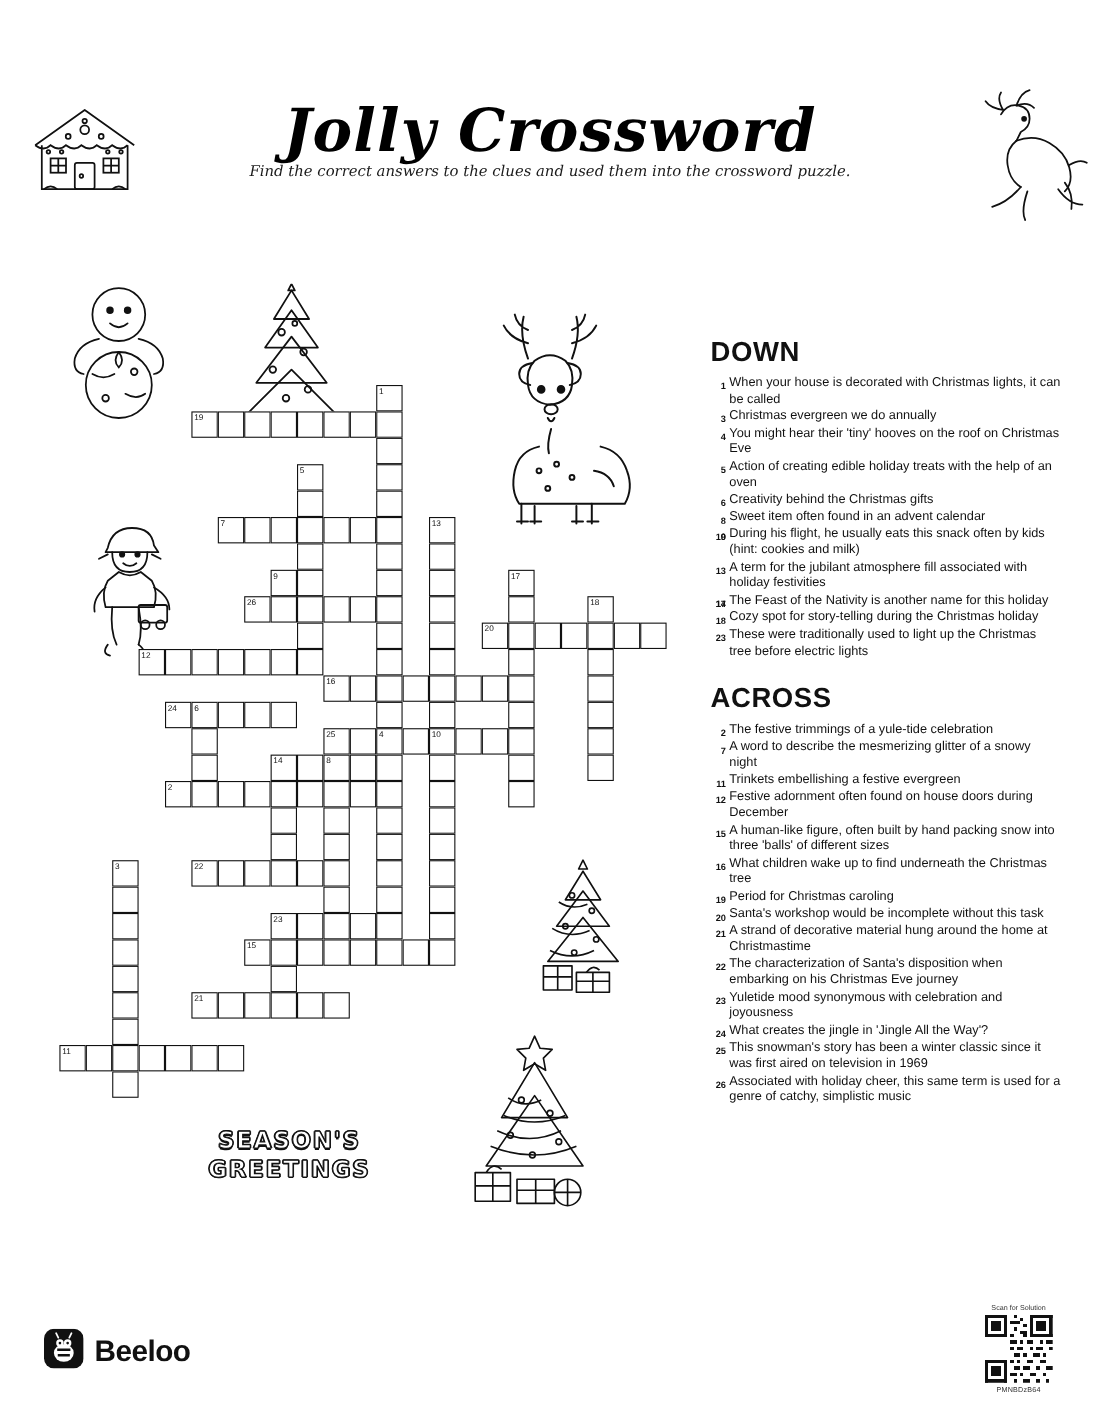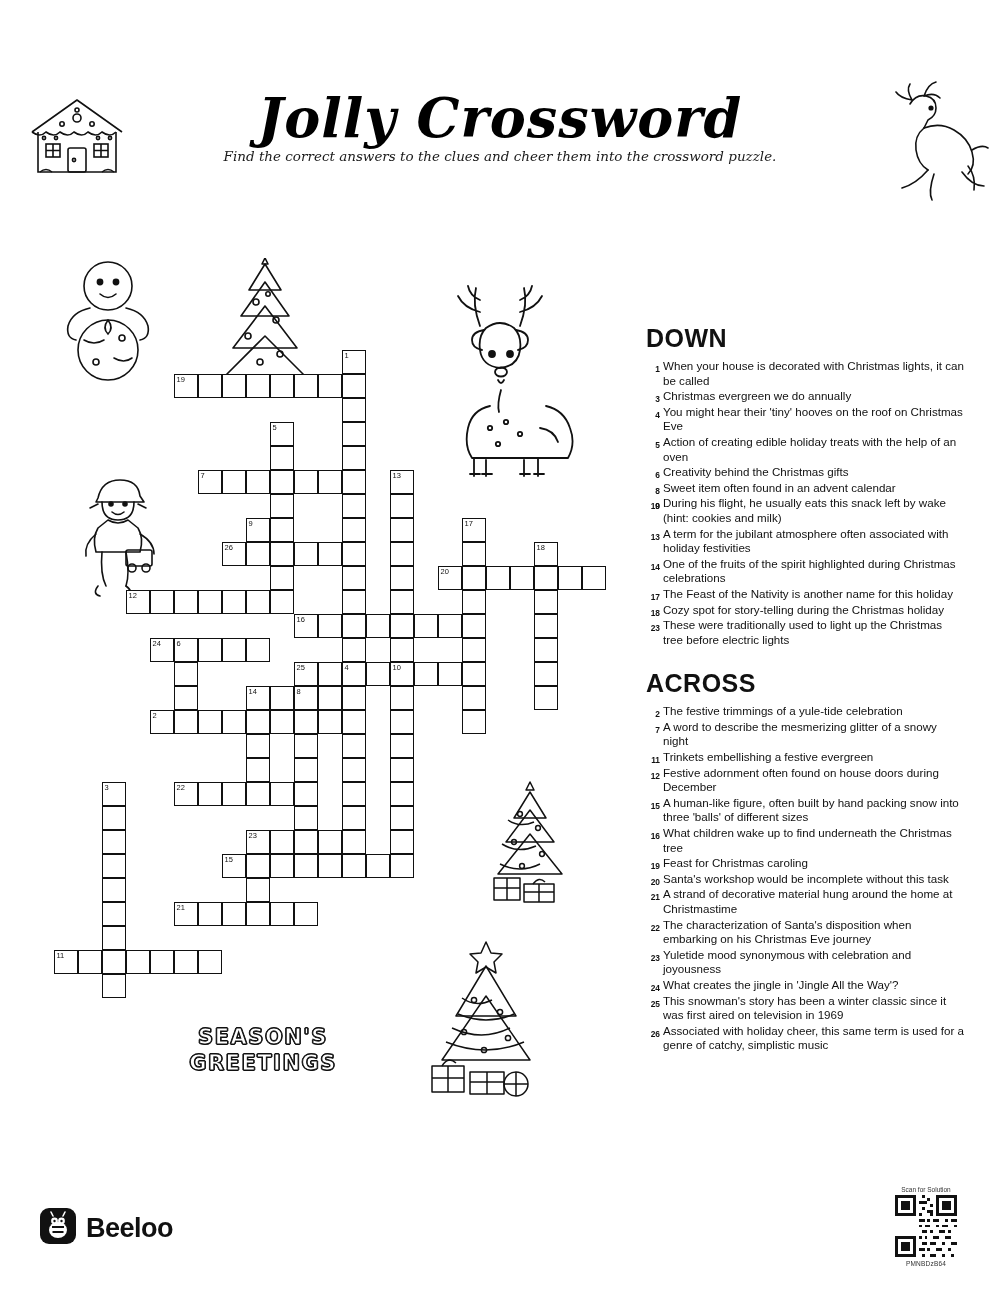--- a/index.html
+++ b/index.html
@@ -113,21 +113,21 @@
     font-size: 7.5px;
     line-height: 9px;
     font-family: "Liberation Sans", sans-serif;
     color: #111;
   }
 
   
   .clues {
     position: absolute;
     left: 646px;
-    top: 324px;
+    top: 306px;
     width: 318px;
   }
   .clue-heading {
     font-family: "Liberation Sans", sans-serif;
     font-size: 25px;
     letter-spacing: 0.5px;
     margin: 0 0 6px 0;
     color: #111;
   }
   .clue-heading.across { margin-top: 22px; }
@@ -227,21 +227,21 @@
         <circle cx="52" cy="72" r="1.6"></circle>
         <path d="M18 84 q6-5 12 0 M80 84 q6-5 12 0"></path>
         <circle cx="22" cy="50" r="1.6"></circle>
           <circle cx="34" cy="50" r="1.6"></circle>
         <circle cx="76" cy="50" r="1.6"></circle>
           <circle cx="88" cy="50" r="1.6"></circle>
       </svg>
     </div>
 
     <div class="title">Jolly Crossword</div>
-    <div class="subtitle">Find the correct answers to the clues and cheer them into the crossword puzzle.</div>
+    <div class="subtitle">Find the correct answers to the clues and used them into the crossword puzzle.</div>
 
     <div class="deer-icon-top">
       <svg width="120" height="130" viewBox="0 0 120 130" fill="none" stroke="#111" stroke-width="1.6" stroke-linecap="round" stroke-linejoin="round">
         <path d="M36 20 q-6-10-2-16 M36 20 q-12-2-16-8 M48 16 q4-12 12-14 M48 16 q10-4 16 2"></path>
         <path d="M34 24 q6-10 16-8 q10 2 10 12 q0 8-8 12 l-4 8"></path>
         <circle cx="55" cy="28" r="1.8" fill="#111"></circle>
         <path d="M48 48 q16-6 30 2 q14 8 18 22 q4 14-4 22"></path>
         <path d="M48 48 q-10 8-8 22 q2 14 12 20"></path>
         <path d="M52 90 q-12 14-26 18 M58 94 q-6 18-2 26"></path>
         <path d="M86 92 q10 14 22 14 M92 86 q8 10 6 24"></path>
@@ -588,37 +588,37 @@
   <div class="clues">
     <h2 class="clue-heading">DOWN</h2>
     <ol class="clue-list" id="down-list">
         <li><span class="n">1</span><span>When your house is decorated with Christmas lights, it can be called</span></li>
         <li><span class="n">3</span><span>Christmas evergreen we do annually</span></li>
         <li><span class="n">4</span><span>You might hear their 'tiny' hooves on the roof on Christmas Eve</span></li>
         <li><span class="n">5</span><span>Action of creating edible holiday treats with the help of an oven</span></li>
         <li><span class="n">6</span><span>Creativity behind the Christmas gifts</span></li>
         <li><span class="n">8</span><span>Sweet item often found in an advent calendar</span></li>
         <li><span class="n">9</span></li>
-        <li><span class="n">10</span><span>During his flight, he usually eats this snack left by wake (hint: cookies and milk)</span></li>
-        <li><span class="n">13</span><span>A term for the jubilant atmosphere often associated with holiday festivities</span></li>
-        <li><span class="n">14</span><span>One of the fruits of the spirit highlighted during Christmas celebrations</span></li>
+        <li><span class="n">10</span><span>During his flight, he usually eats this snack often by kids (hint: cookies and milk)</span></li>
+        <li><span class="n">13</span><span>A term for the jubilant atmosphere fill associated with holiday festivities</span></li>
+        <li><span class="n">14</span></li>
         <li><span class="n">17</span><span>The Feast of the Nativity is another name for this holiday</span></li>
         <li><span class="n">18</span><span>Cozy spot for story-telling during the Christmas holiday</span></li>
         <li><span class="n">23</span><span>These were traditionally used to light up the Christmas tree before electric lights</span></li>
       </ol>
 
     <h2 class="clue-heading across">ACROSS</h2>
     <ol class="clue-list" id="across-list">
         <li><span class="n">2</span><span>The festive trimmings of a yule-tide celebration</span></li>
         <li><span class="n">7</span><span>A word to describe the mesmerizing glitter of a snowy night</span></li>
         <li><span class="n">11</span><span>Trinkets embellishing a festive evergreen</span></li>
         <li><span class="n">12</span><span>Festive adornment often found on house doors during December</span></li>
         <li><span class="n">15</span><span>A human-like figure, often built by hand packing snow into three 'balls' of different sizes</span></li>
         <li><span class="n">16</span><span>What children wake up to find underneath the Christmas tree</span></li>
-        <li><span class="n">19</span><span>Feast for Christmas caroling</span></li>
+        <li><span class="n">19</span><span>Period for Christmas caroling</span></li>
         <li><span class="n">20</span><span>Santa's workshop would be incomplete without this task</span></li>
         <li><span class="n">21</span><span>A strand of decorative material hung around the home at Christmastime</span></li>
         <li><span class="n">22</span><span>The characterization of Santa's disposition when embarking on his Christmas Eve journey</span></li>
         <li><span class="n">23</span><span>Yuletide mood synonymous with celebration and joyousness</span></li>
         <li><span class="n">24</span><span>What creates the jingle in 'Jingle All the Way'?</span></li>
         <li><span class="n">25</span><span>This snowman's story has been a winter classic since it was first aired on television in 1969</span></li>
         <li><span class="n">26</span><span>Associated with holiday cheer, this same term is used for a genre of catchy, simplistic music</span></li>
       </ol>
   </div>
 

